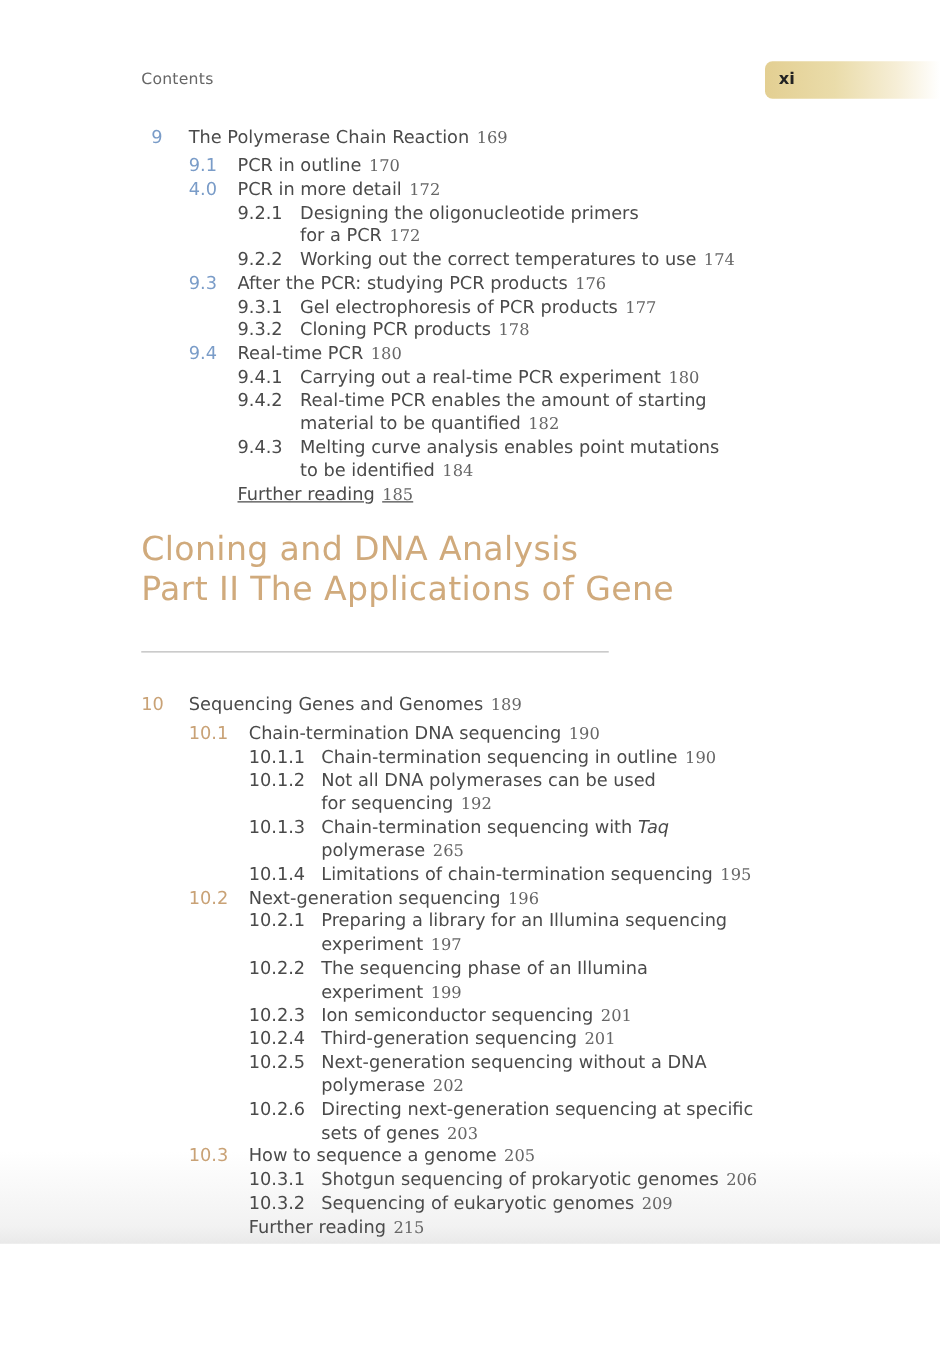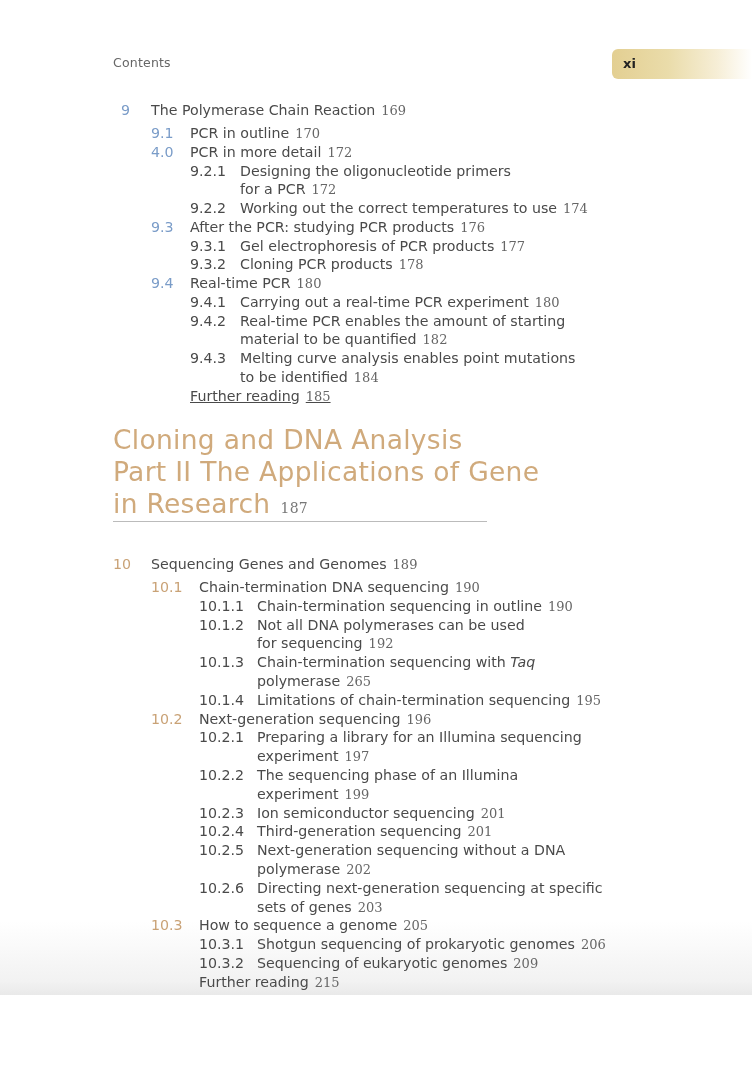--- a/index.html
+++ b/index.html
@@ -114,21 +114,20 @@
         <span class="title" style="left: 240px;"><span>to be identified</span><span class="pg">184</span></span>
       </div>
       <div class="toc-line" style="top: 365.5px; left: 0px; width: 752px;">
         <span class="title" style="left: 190px; text-decoration: underline;"><span>Further reading</span><span class="pg">185</span></span>
       </div>
     </div>
 
   <div class="part-title">
     <div>Cloning and DNA Analysis</div>
     <div>Part II   The Applications of Gene</div>
-    <div><span>in Research</span><span class="pg">187</span></div>
   </div>
   <div class="part-rule"></div>
 
   <div id="ch10">
       <div class="toc-line" style="top: 534px; left: 0px; width: 752px;">
         <span class="num gold" style="left: 113px;">10</span>
         <span class="title" style="left: 151px;"><span>Sequencing Genes and Genomes</span><span class="pg">189</span></span>
       </div>
       <div class="toc-line" style="top: 557px; left: 0px; width: 752px;">
         <span class="num gold" style="left: 151px;">10.1</span>

